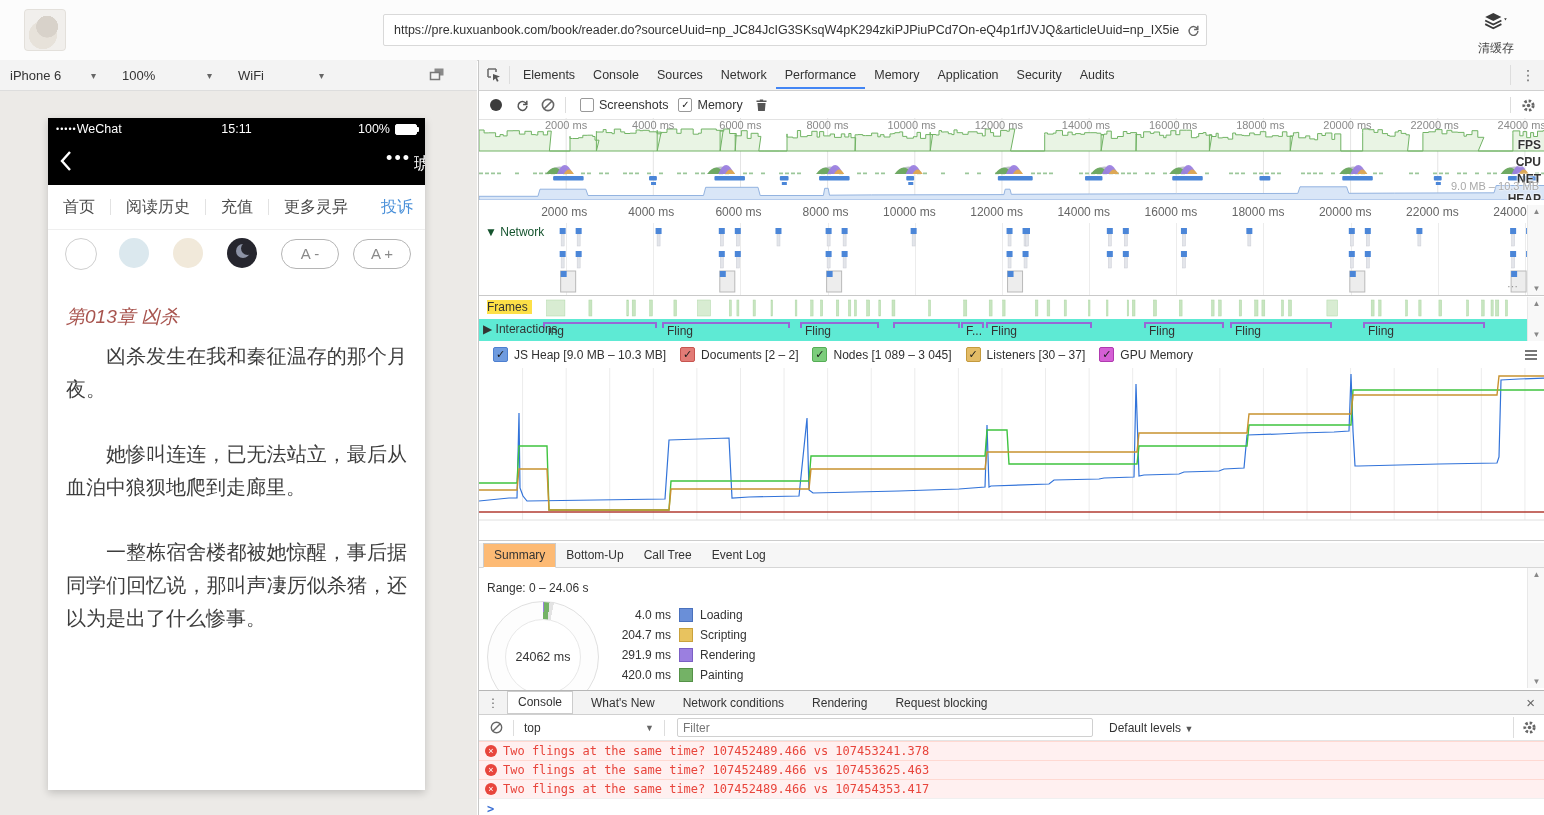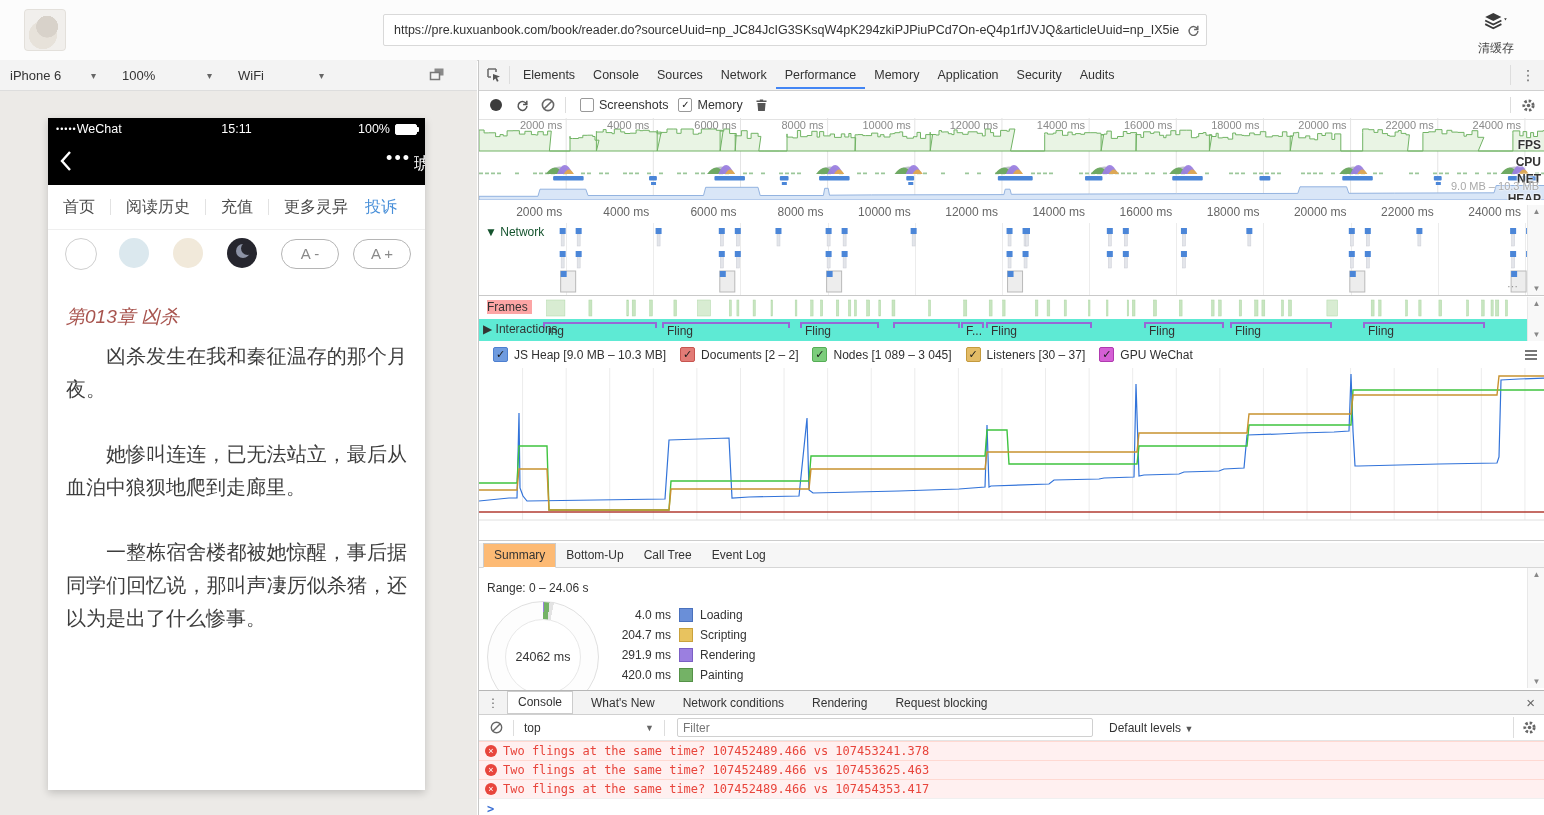--- a/index.html
+++ b/index.html
@@ -41,21 +41,21 @@
   #batticon{width:20px;height:9px;border:1px solid #fff;border-radius:2px;position:relative;background:#fff;}
   #batticon:after{content:"";position:absolute;right:-3px;top:2px;width:2px;height:5px;background:#fff;border-radius:0 1px 1px 0;}
   #phoneheader{position:absolute;left:0;top:22px;width:100%;height:45px;background:#000;color:#fff;}
   #backarrow{position:absolute;left:12px;top:10px;}
   #ptitle{position:absolute;left:0;top:12px;width:100%;text-align:right;font-size:17px;padding-left:40px;}
   #pmenu{position:absolute;right:14px;top:8px;font-size:18px;letter-spacing:2px;}
   #pnav{position:absolute;left:0;top:67px;width:100%;height:44px;display:flex;align-items:center;
     font-size:16px;color:#4a4a4a;border-bottom:1px solid #efefef;}
   .navitem{padding:0 15px;cursor:pointer;}
   .navsep{width:1px;height:16px;background:#e2e2e2;}
-  #reportlink{margin-left:auto;padding-right:28px;color:#4a90d9;cursor:pointer;}
+  #reportlink{margin-left:auto;padding-right:12px;color:#4a90d9;cursor:pointer;}
   #themes{position:absolute;left:0;top:120px;width:100%;height:34px;}
   .swatch{position:absolute;top:0;width:30px;height:30px;border-radius:50%;cursor:pointer;}
   #sw-white{left:17px;background:#fff;border:1px solid #cfcfcf;}
   #sw-blue{left:71px;background:#dbe8ee;}
   #sw-beige{left:125px;background:#f1e9da;}
   #sw-night{left:179px;background:#26262e;}
   #moon{position:absolute;left:9px;top:6px;width:14px;height:14px;border-radius:50%;background:#8d93a6;}
   #moon:after{content:"";position:absolute;left:5px;top:-2px;width:13px;height:13px;border-radius:50%;background:#26262e;}
   .fontpill{position:absolute;top:1px;width:56px;height:28px;border:1px solid #b5b5b5;border-radius:15px;
     color:#8a8a8a;font-size:15px;text-align:center;line-height:28px;cursor:pointer;background:#fff;}
@@ -78,37 +78,37 @@
     display:flex;align-items:center;font-size:12.5px;color:#333;}
   .ctl{width:26px;height:24px;display:flex;align-items:center;justify-content:center;cursor:pointer;}
   .ctl-sep{width:1px;height:16px;background:#ddd;margin:0 4px;}
   .chkrow{display:flex;align-items:center;margin-left:10px;cursor:pointer;}
   .chkbox{width:12px;height:12px;border:1px solid #999;border-radius:2px;background:#fff;margin-right:5px;
     font-size:10px;line-height:12px;text-align:center;color:#222;}
   #gearbtn{margin-left:auto;display:flex;align-items:center;}
 
   
   #overview{left:0;top:58px;width:1066px;height:82px;border-bottom:1px solid #ddd;overflow:hidden;}
-  .tlabel{position:absolute;top:1px;width:84px;text-align:right;font-size:11px;color:#8a8a8a;}
+  .tlabel{position:absolute;top:1px;width:84px;text-align:right;font-size:11px;color:#8a8a8a;padding-left:25px;}
   .ovlabel{position:absolute;right:4px;font-size:12px;color:#333;font-weight:bold;
     text-shadow:0 0 2px #fff,0 0 2px #fff,0 0 2px #fff;}
   #heaprange{position:absolute;right:6px;top:62px;font-size:11px;color:#a9a9a9;font-weight:normal;
     text-shadow:0 0 2px #fff,0 0 2px #fff;}
 
   
   #netruler{left:0;top:140px;width:1066px;height:23px;background:#fff;}
   #netruler .tlabel{top:5px;font-size:12px;color:#666;}
   #nettrack{left:0;top:163px;width:1066px;height:72px;background:#fff;border-bottom:1px solid #c9c9c9;overflow:hidden;}
   #netlabel{position:absolute;left:6px;top:2px;font-size:12px;color:#14532d;}
   #netdots{position:absolute;right:26px;bottom:2px;color:#999;font-size:11px;letter-spacing:1px;}
   .gridv{position:absolute;top:0;width:1px;background:#ececec;}
 
   
   #framesrow{left:0;top:237px;width:1066px;height:22px;border-bottom:1px solid #eee;background:#fff;}
-  #framesrow .rowlbl{position:absolute;left:8px;top:3px;font-size:12px;color:#333;background:#fca5a5;padding-right:4px;z-index:2;}
+  #framesrow .rowlbl{position:absolute;left:8px;top:3px;font-size:12px;color:#333;background:#fde047;padding-right:4px;z-index:2;}
   #interrow{left:0;top:259px;width:1066px;height:22px;border-bottom:4px solid #8b5cf6;background:#5eead4;}
   #interrow .rowlbl{position:absolute;left:4px;top:3px;font-size:12px;color:#333;z-index:2;}
   .flinglbl{position:absolute;top:5px;font-size:12px;color:#333;z-index:1;}
 
   
   #countersrow{left:0;top:281px;width:1066px;height:27px;background:#fff;border-bottom:1px solid #e8e8e8;
     display:flex;align-items:center;font-size:12px;color:#303030;}
   .counter{display:flex;align-items:center;margin-left:14px;cursor:pointer;}
   .cchk{width:13px;height:13px;border-radius:2px;margin-right:6px;font-size:11px;line-height:13px;
     text-align:center;color:#1a1a1a;}
@@ -643,21 +643,21 @@
         <span class="counter">
           <span class="cchk" style="background: rgb(124, 205, 124); border: 1px solid rgb(85, 173, 85);">✓</span>
           <span>Nodes [1 089 – 3 045]</span>
         </span>
         <span class="counter">
           <span class="cchk" style="background: rgb(227, 187, 102); border: 1px solid rgb(196, 154, 61);">✓</span>
           <span>Listeners [30 – 37]</span>
         </span>
         <span class="counter">
           <span class="cchk" style="background: rgb(213, 95, 213); border: 1px solid rgb(176, 58, 176);">✓</span>
-          <span>GPU WeChat</span>
+          <span>GPU Memory</span>
         </span>
         <span id="cnt-menu">
           <div></div>
           <div></div>
           <div></div>
         </span>
     </div>
     <div id="memchart" class="abs">
       <svg id="mem-svg" width="1066" height="160" viewBox="0 0 1066 160">
           <line x1="43.58" y1="0" x2="43.58" y2="152" stroke="#ececec" stroke-width="1"></line>

